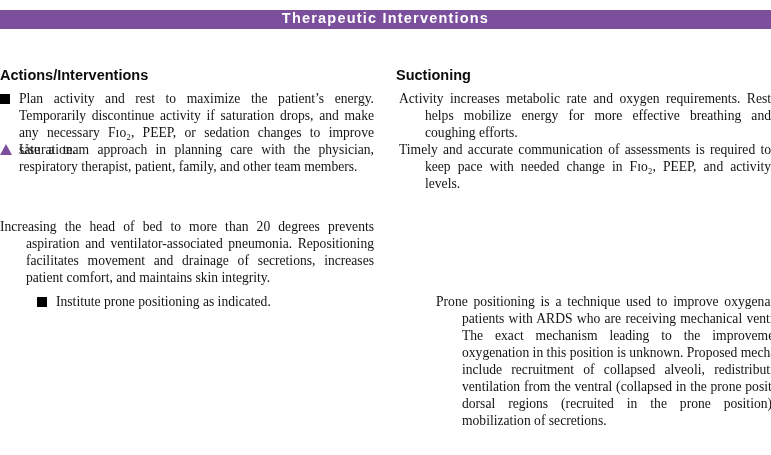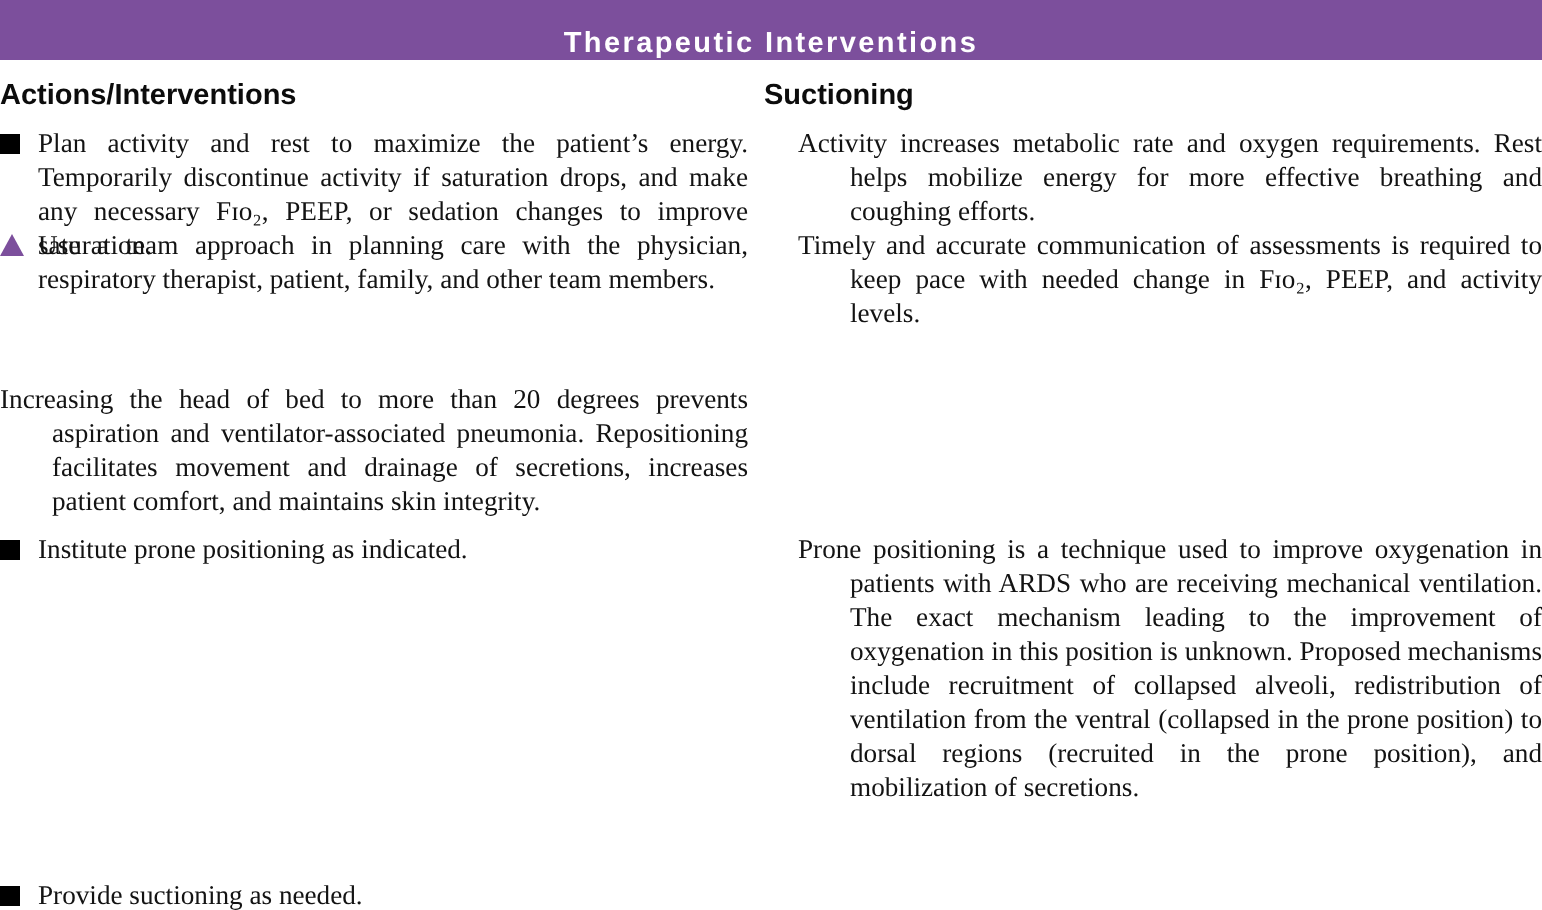--- a/index.html
+++ b/index.html
@@ -6,60 +6,61 @@
   html, body {
     width: 771px; height: 455px;
     background: #ffffff;
     overflow: hidden;
     font-family: "Liberation Serif", "DejaVu Serif", serif;
   }
   .page { width: 771px; height: 455px; position: relative; background: #fff; }
 
   
   .title-bar {
-    height: 30px;
+    height: 19px;
     background: var(--purple, #7c4f9c);
-    display: flex; align-items: flex-end; justify-content: center;
+    display: flex; align-items: flex-start; justify-content: center; margin-top: 10px;
   }
   .title-bar span {
     color: #ffffff;
     font-family: "Liberation Sans", "DejaVu Sans", sans-serif;
     font-weight: bold;
     font-size: 14.5px;
     letter-spacing: 1.2px;
   }
 
   
   .col-headers {
     display: grid;
     grid-template-columns: 374px 372px;
-    column-gap: 8px;
+    column-gap: 22px;
     padding-top: 9px;
     height: 33px;
+    margin-top: 28px;
   }
   .col-headers span {
     font-family: "Liberation Sans", "DejaVu Sans", sans-serif;
     font-weight: bold;
     font-size: 14.5px;
     color: #0c0c0c;
     line-height: 18px;
   }
 
   
   #rows { width: 771px; }
   .row {
     display: grid;
     grid-template-columns: 374px 372px;
     column-gap: 25px;
     align-items: start;
   }
   .row:nth-child(1) { height: 51px; }
   .row:nth-child(2) { height: 77px; }
   .row:nth-child(3) { height: 75px; }
-  .row:nth-child(4) { height: 142px; }
+  .row:nth-child(4) { height: 142px; padding-left: 37px; }
   .row:nth-child(5) { height: auto; margin-top: 31px; }
 
   .cell {
     font-size: 13.6px;
     line-height: 17px;
     color: #131313;
     text-align: justify;
   }
   .cell.action {
     position: relative;

